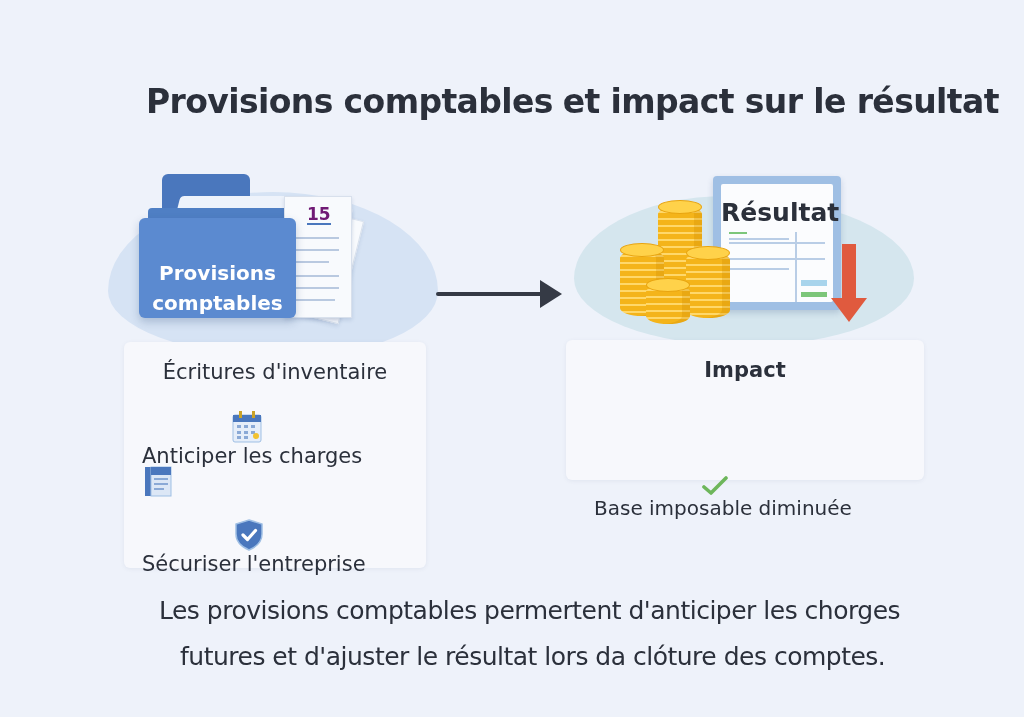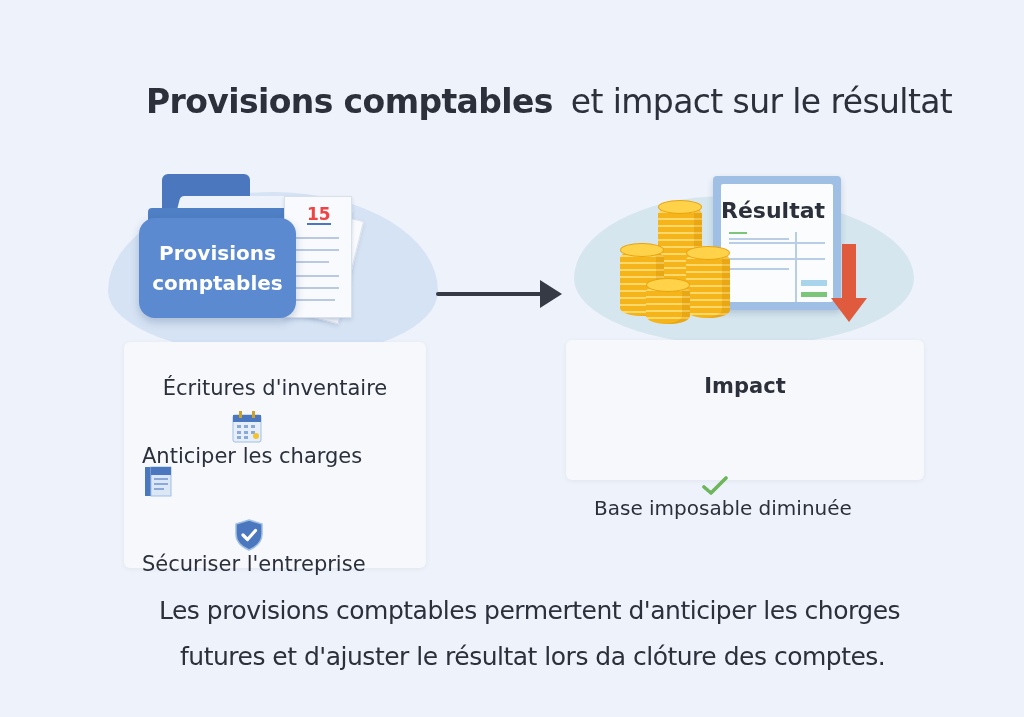--- a/index.html
+++ b/index.html
@@ -9,56 +9,56 @@
     font-family: "DejaVu Sans", sans-serif;
     color: #2a3140;
     position: relative;
   }
   .title {
     position: absolute; left: 146px; top: 82px;
     font-size: 33px; letter-spacing: -0.6px; white-space: nowrap;
     color: #2b303b;
   }
   .title .bold { font-weight: bold; }
-  .title .light { font-weight: normal; margin-left: 8px; }
+  .title .light { font-weight: bold; }
 
   
   .blob-left {
     position: absolute; left: 108px; top: 192px; width: 330px; height: 165px;
     background: #d6e3f4; border-radius: 50% 50% 46% 54% / 60% 60% 40% 40%;
   }
   .folder-back {
     position: absolute; left: 162px; top: 174px; width: 88px; height: 40px;
     background: #4a77bd; border-radius: 6px 6px 0 0;
   }
   .folder-paper {
     position: absolute; left: 178px; top: 196px; width: 120px; height: 20px;
     background: #eef3fb; border-radius: 4px 4px 0 0; transform: skewX(-14deg);
   }
   .folder-mid {
     position: absolute; left: 148px; top: 208px; width: 150px; height: 14px;
     background: #4f7fc4; border-radius: 4px 4px 0 0;
   }
   .folder {
     position: absolute; left: 139px; top: 218px; width: 157px; height: 100px;
-    background: #5b8ad0; border-radius: 16px;
+    background: #5b8ad0; border-radius: 6px;
     box-shadow: 0 4px 8px rgba(40,70,120,0.25);
-    display: flex; flex-direction: column; align-items: center; justify-content: center;
+    display: flex; flex-direction: column; align-items: center; justify-content: flex-end;
     color: #ffffff; font-weight: bold; font-size: 20px; line-height: 30px;
   }
   .doc {
     position: absolute; background: #f8fafd; border: 1px solid #d8e0ec;
     box-shadow: 0 2px 4px rgba(40,70,120,0.15);
   }
   .doc1 { left: 304px; top: 214px; width: 46px; height: 104px; transform: rotate(14deg); }
   .doc2 { left: 296px; top: 206px; width: 48px; height: 108px; transform: rotate(7deg); }
   .doc3 { left: 284px; top: 196px; width: 66px; height: 120px; }
   .doc3 .num {
     position: absolute; left: 22px; top: 8px; font-size: 17px; font-weight: bold;
-    color: #ef4444; border-bottom: 2px solid #4a77bd; line-height: 18px; text-align: center;
+    color: #701a75; border-bottom: 2px solid #4a77bd; line-height: 18px; text-align: center;
   }
   .doc3 .line { position: absolute; left: 10px; height: 2px; background: #b9c9e0; }
 
   
   .arrow-line {
     position: absolute; left: 436px; top: 292px; width: 108px; height: 4px;
     background: #353a45; border-radius: 2px;
   }
   .arrow-head {
     position: absolute; left: 540px; top: 280px; width: 0; height: 0;
@@ -73,43 +73,43 @@
   }
   .report {
     position: absolute; left: 713px; top: 176px; width: 128px; height: 134px;
     background: #9fbfe4; border-radius: 4px; box-shadow: 0 3px 6px rgba(40,70,120,0.2);
   }
   .report-inner {
     position: absolute; left: 8px; top: 8px; right: 8px; bottom: 8px;
     background: #fbfcfe; border-radius: 2px;
   }
   .report-title {
-    position: absolute; left: 0; right: 0; top: 14px; text-align: left;
-    font-size: 22px; font-weight: bold; color: #2b303b;
+    position: absolute; left: 0; right: 0; top: 14px; text-align: right;
+    font-size: 25px; font-weight: bold; color: #2b303b;
   }
   .rl { position: absolute; height: 2px; }
   .coin-stack { position: absolute; width: 44px; border-radius: 22px / 8px;
     background: repeating-linear-gradient(to bottom, #f4b41a 0px, #f4b41a 5px, #ffd86a 5px, #ffd86a 7px);
     box-shadow: inset -8px 0 0 rgba(200,130,0,0.25);
   }
   .coin-top { position: absolute; width: 44px; height: 14px; border-radius: 50%;
     background: #ffd24a; border: 1px solid #e8a410; box-sizing: border-box; }
   .red-arrow-shaft { position: absolute; left: 842px; top: 244px; width: 14px; height: 58px; background: #e05a3e; }
   .red-arrow-head { position: absolute; left: 831px; top: 298px; width: 0; height: 0;
     border-left: 18px solid transparent; border-right: 18px solid transparent; border-top: 24px solid #e05a3e; }
 
   
   .card {
     position: absolute; background: #f7f8fc; border-radius: 6px;
     box-shadow: 0 1px 4px rgba(60,80,120,0.08);
   }
   .card-left { left: 124px; top: 342px; width: 302px; height: 226px; }
   .card-right { left: 566px; top: 340px; width: 358px; height: 140px; }
   .card h3 {
-    margin: 16px; position: absolute; left: 0; right: 0; text-align: center;
+    margin: 0; position: absolute; left: 0; right: 0; text-align: center;
     font-size: 21px; font-weight: normal; color: #2b303b;
   }
   .card-right h3 { font-weight: bold; }
   .item { position: absolute; display: flex; align-items: center; white-space: nowrap; flex-direction: column; }
   .item .label { font-size: 21px; color: #2b303b; }
   .icon-box { width: 32px; height: 34px; position: relative; margin-right: 10px; }
   .check { width: 26px; height: 20px; margin-right: 16px; }
 
   .desc {
     position: absolute; font-size: 25px; color: #2b303b; white-space: nowrap; letter-spacing: -0.5px;

